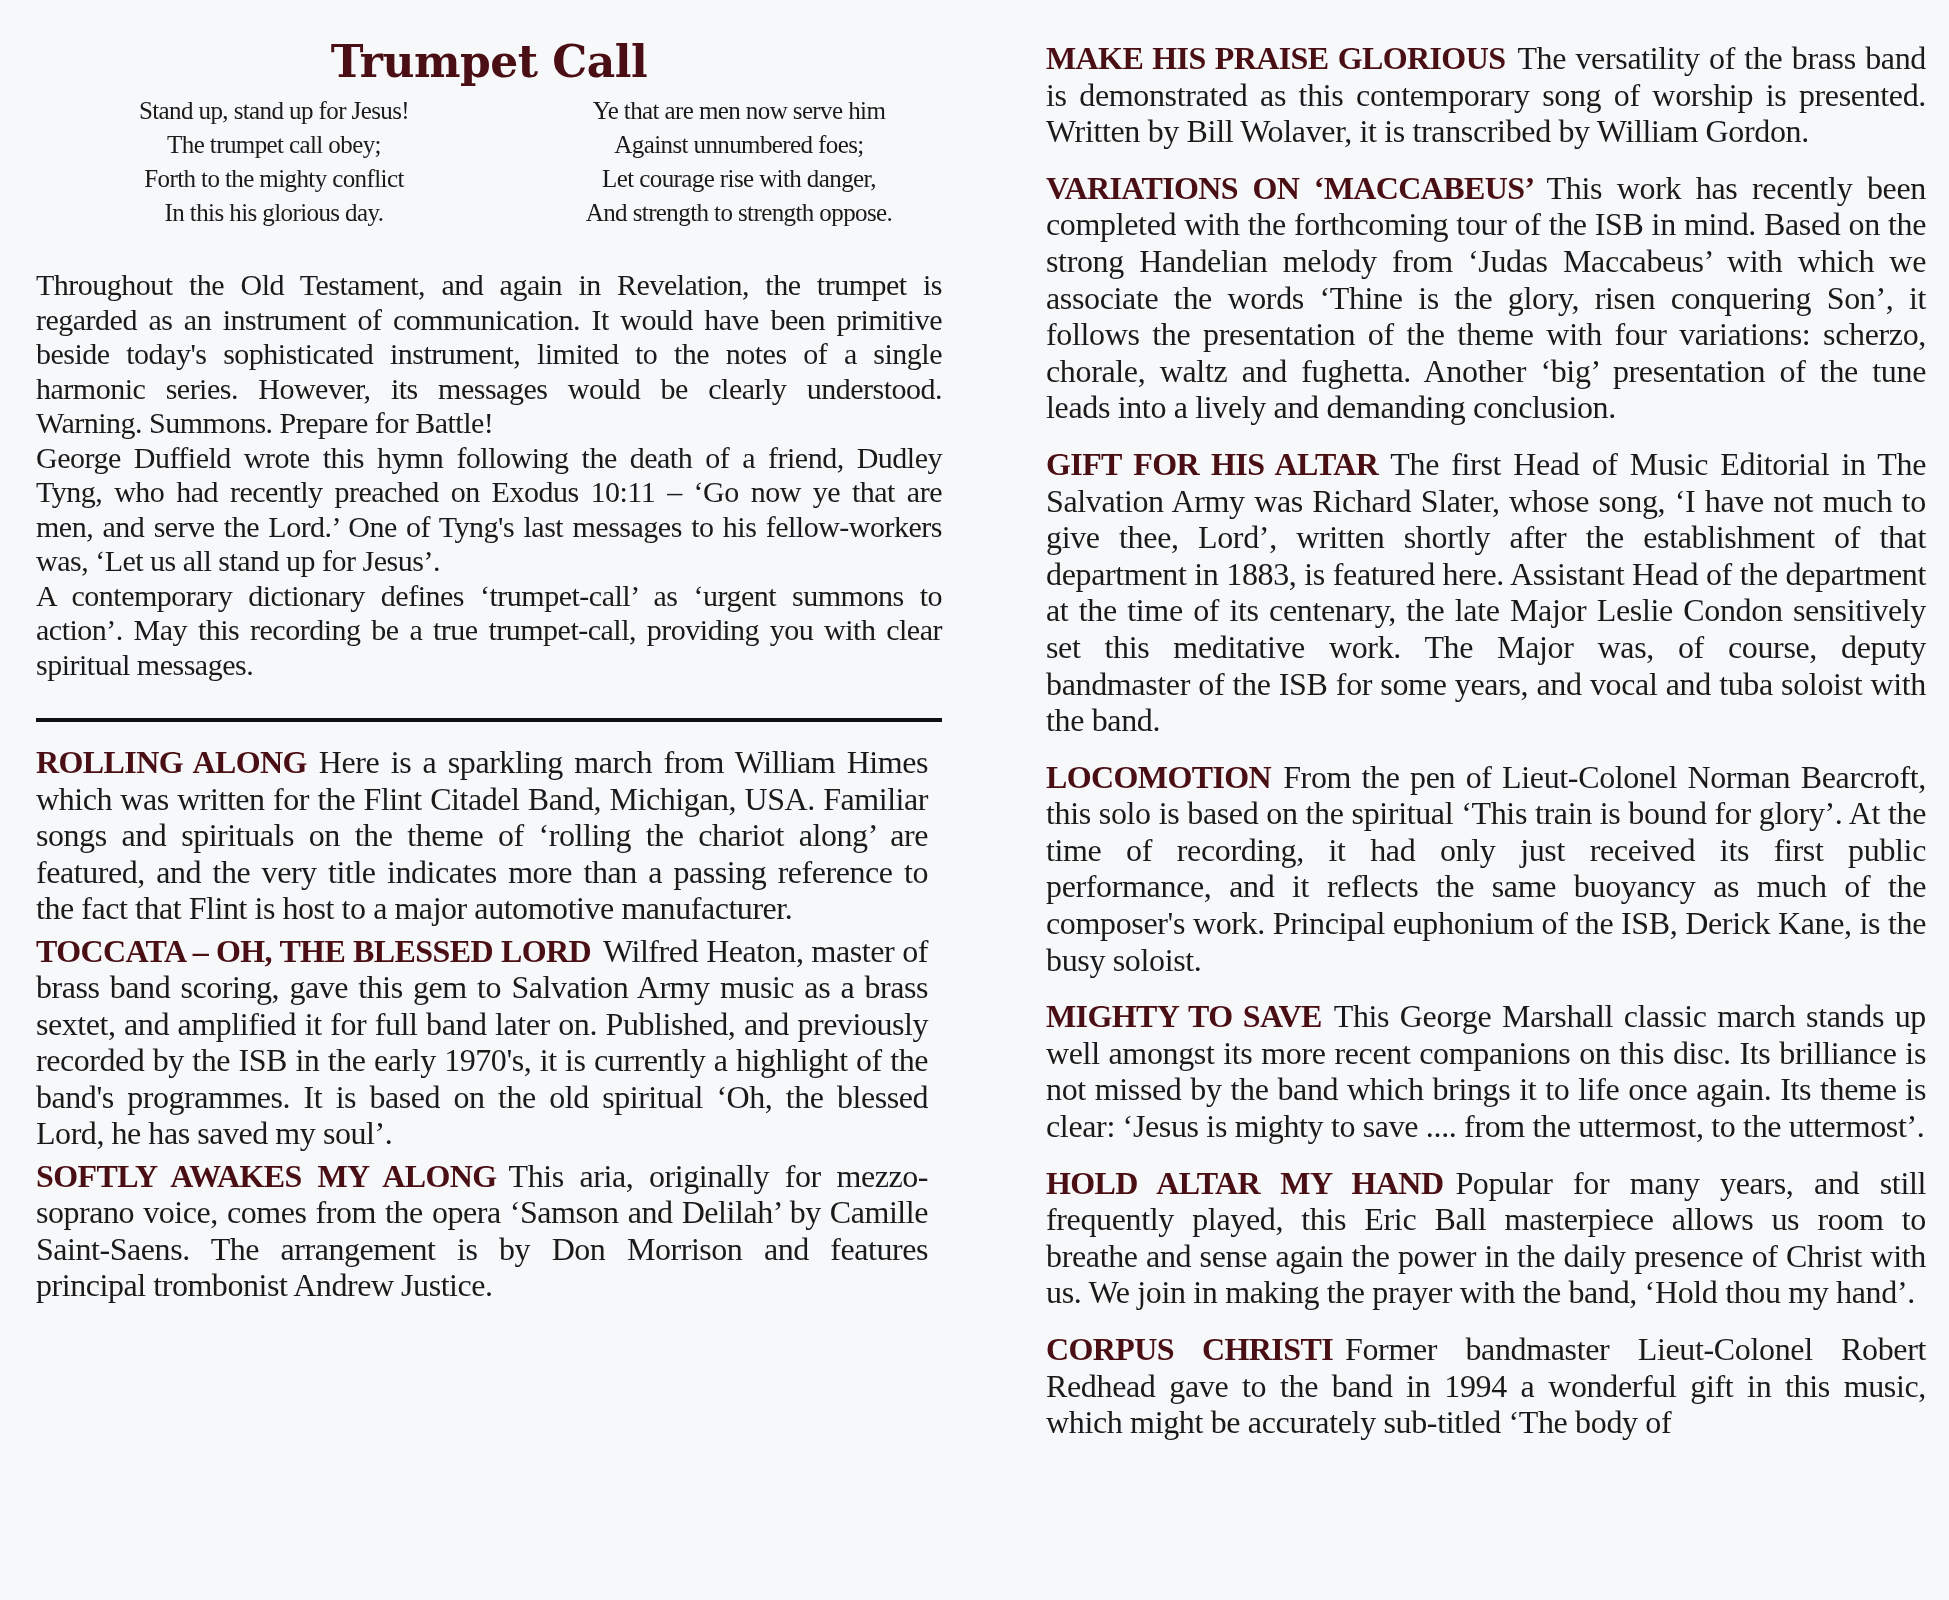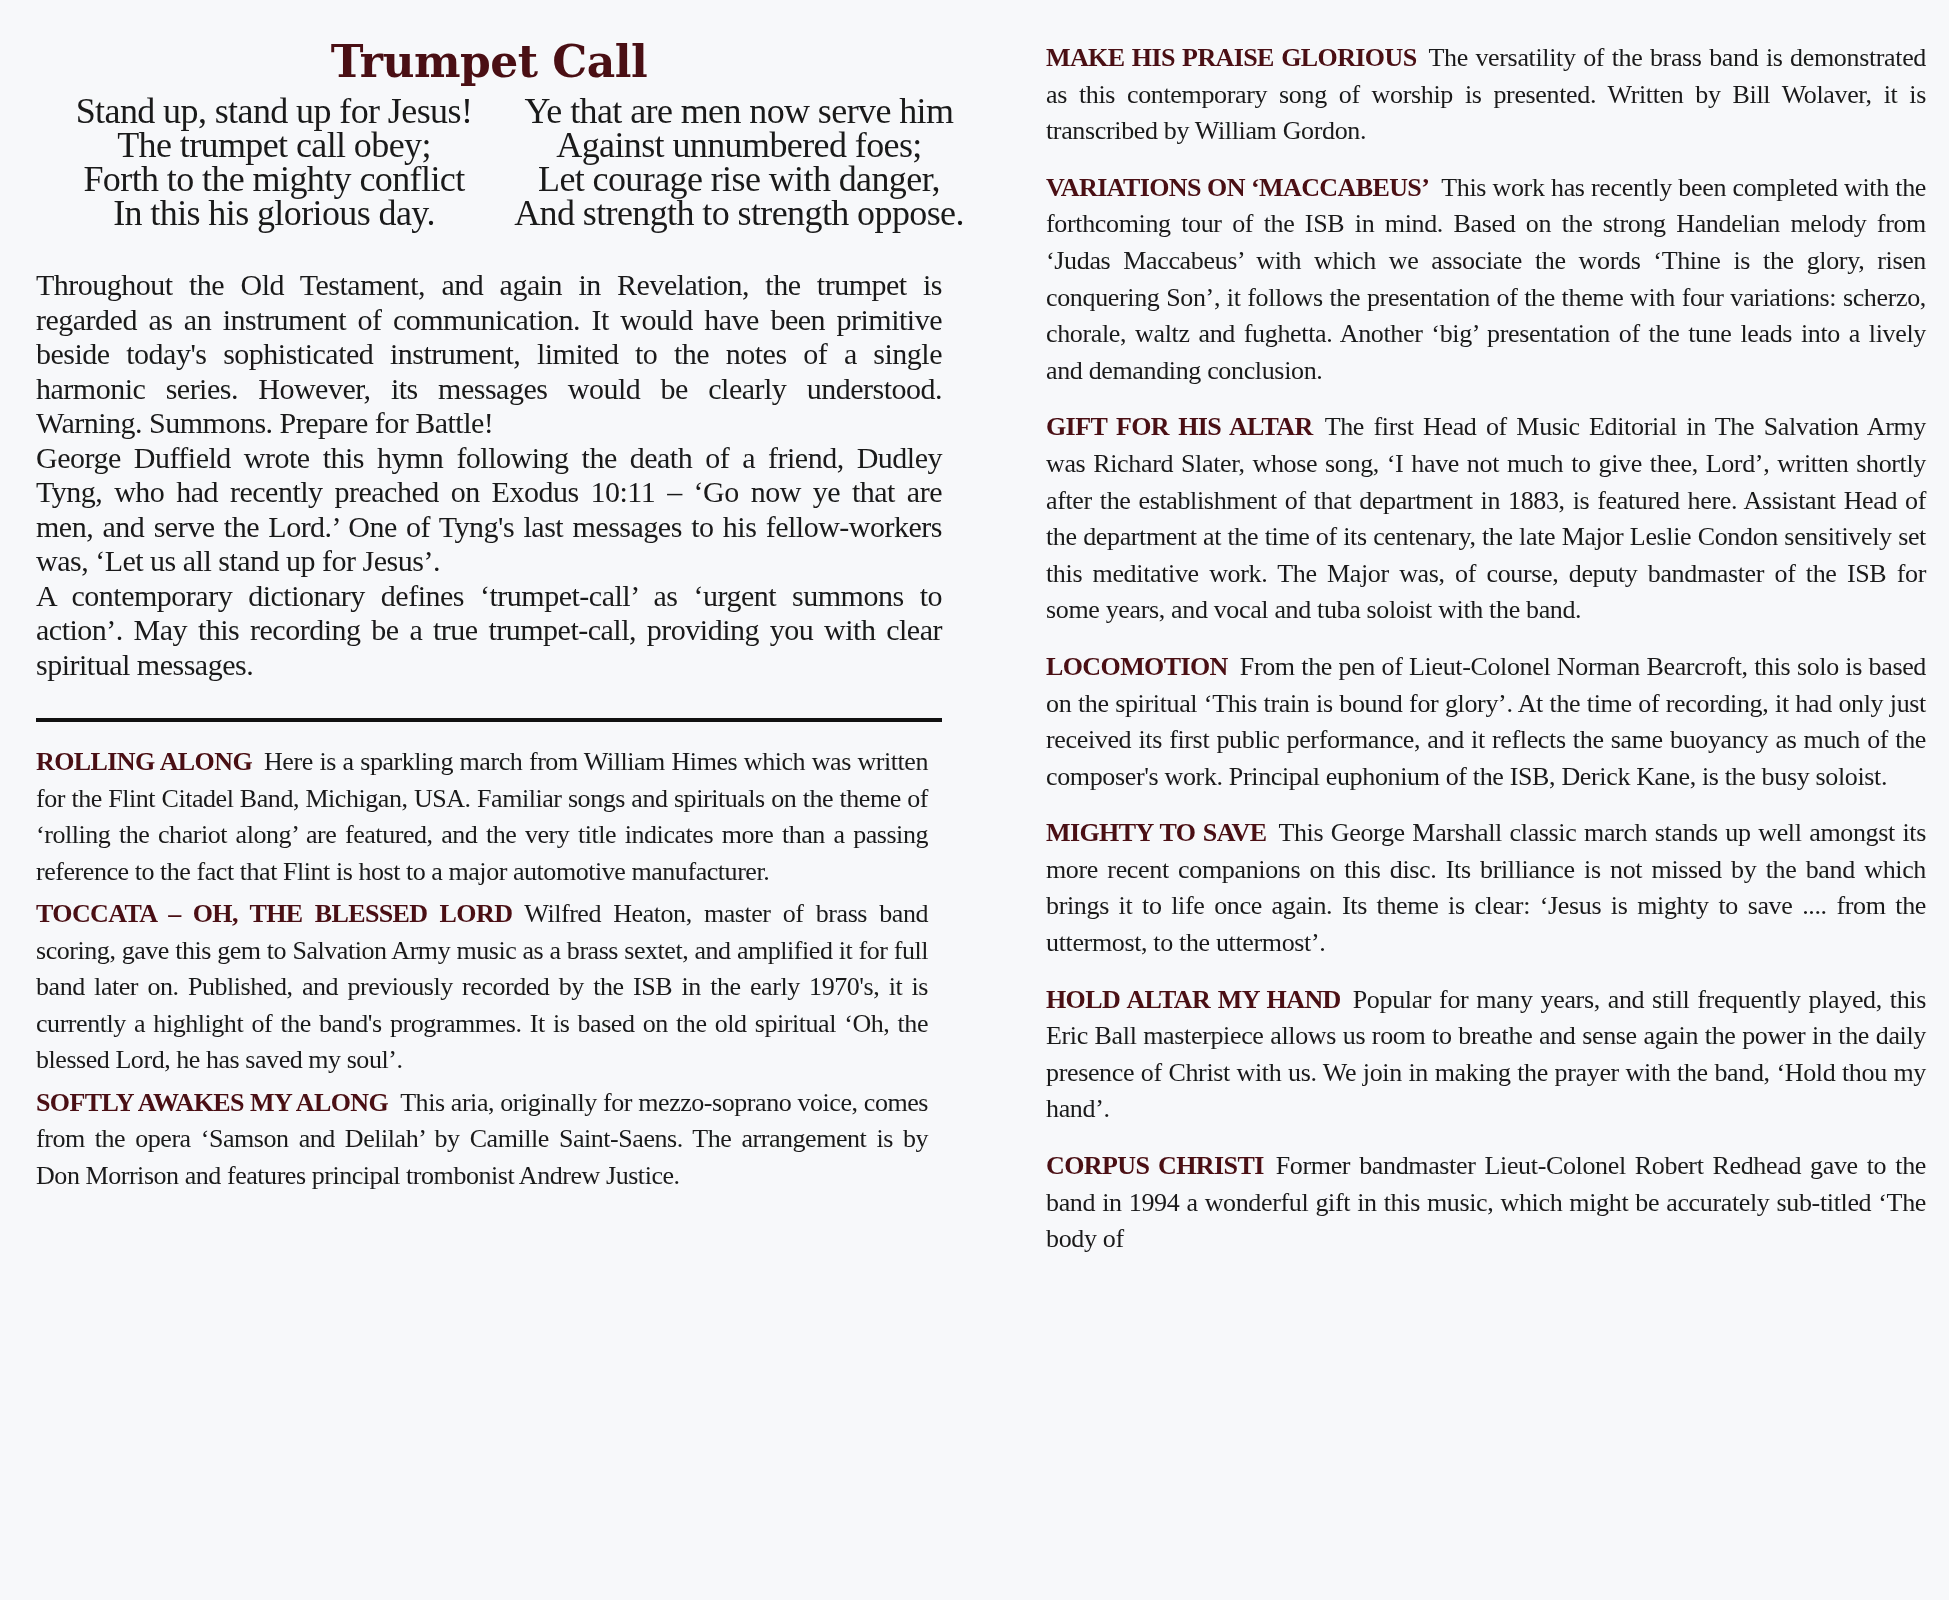--- a/index.html
+++ b/index.html
@@ -27,21 +27,21 @@
     line-height: 52px;
   }
   .verses {
     display: flex; justify-content: space-between;
     margin-top: 6px;
     padding: 0 0 0 28px;
     width: 905px;
   }
   .verse {
     text-align: center;
-    font-size: 36px;
+    font-size: 25px;
     line-height: 34px;
     letter-spacing: -0.6px;
   }
   .verse.v1 { width: 420px; }
   .verse.v2 { width: 460px; }
 
   .intro {
     margin-top: 38px;
     font-size: 30px;
     line-height: 34.5px;
@@ -51,21 +51,21 @@
   .intro p { margin: 0; }
 
   .rule {
     height: 4px; background: #111;
     margin-top: 36px;
     width: 906px;
   }
 
   .entries { margin-top: 22px; }
   .entry {
-    font-size: 26px;
+    font-size: 32px;
     line-height: 36.5px;
     text-align: justify;
     letter-spacing: -0.45px;
     margin: 0 14px 6px 0;
   }
   .right .entry { margin-bottom: 20px; line-height: 36.6px; letter-spacing: -0.35px; }
   .right .entries { margin-top: 32px; }
   .entry .head {
     font-weight: bold;
     color: #4a0f14;

